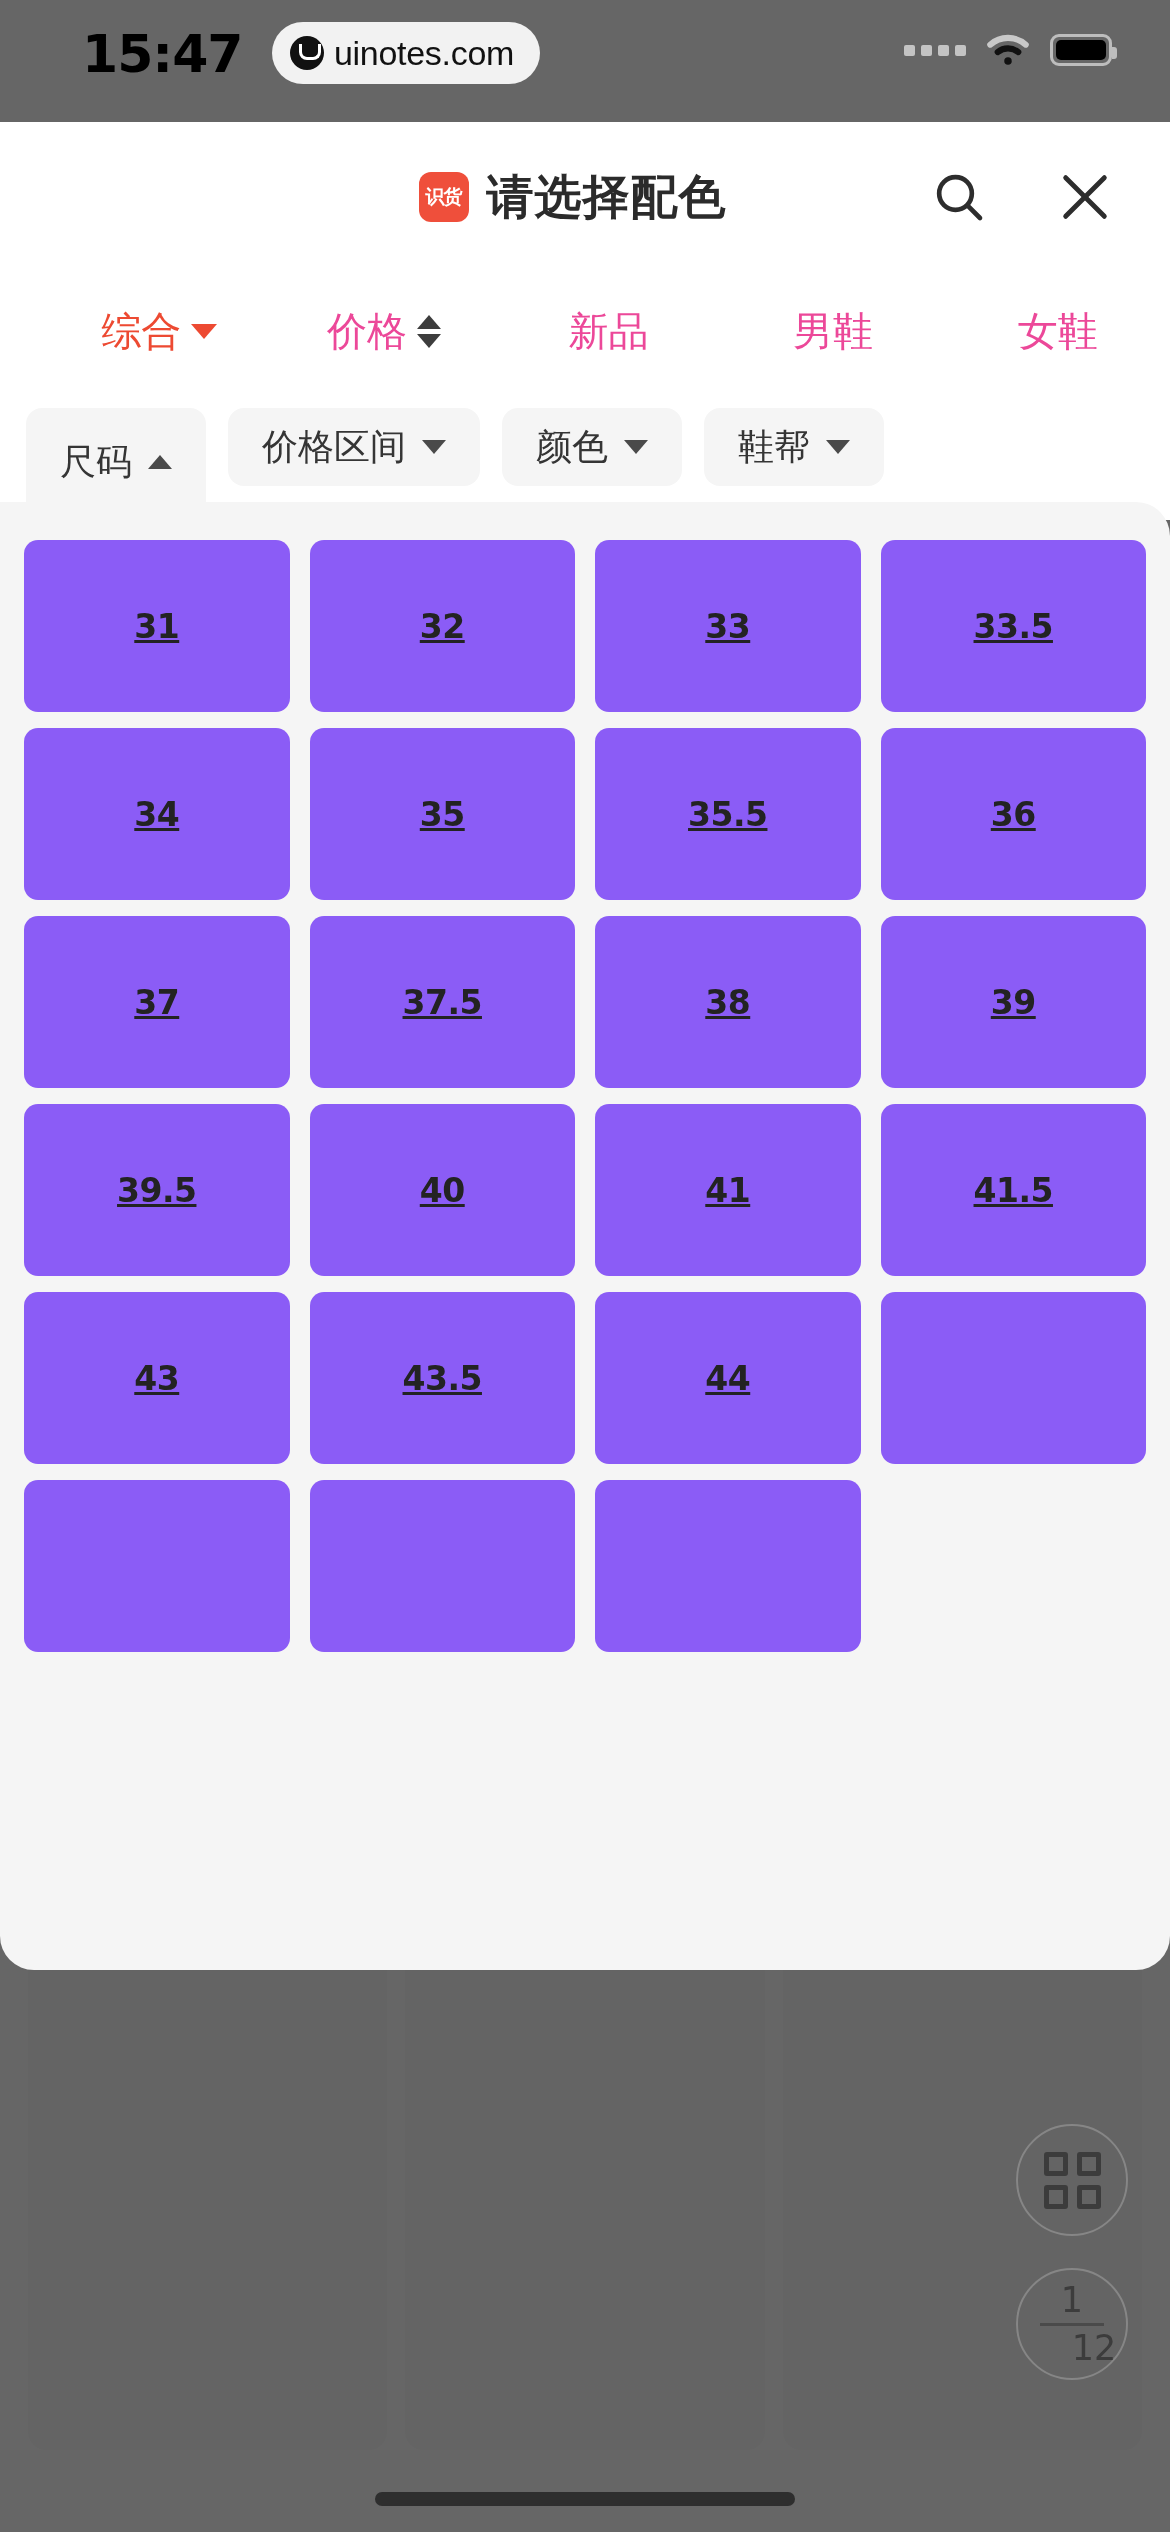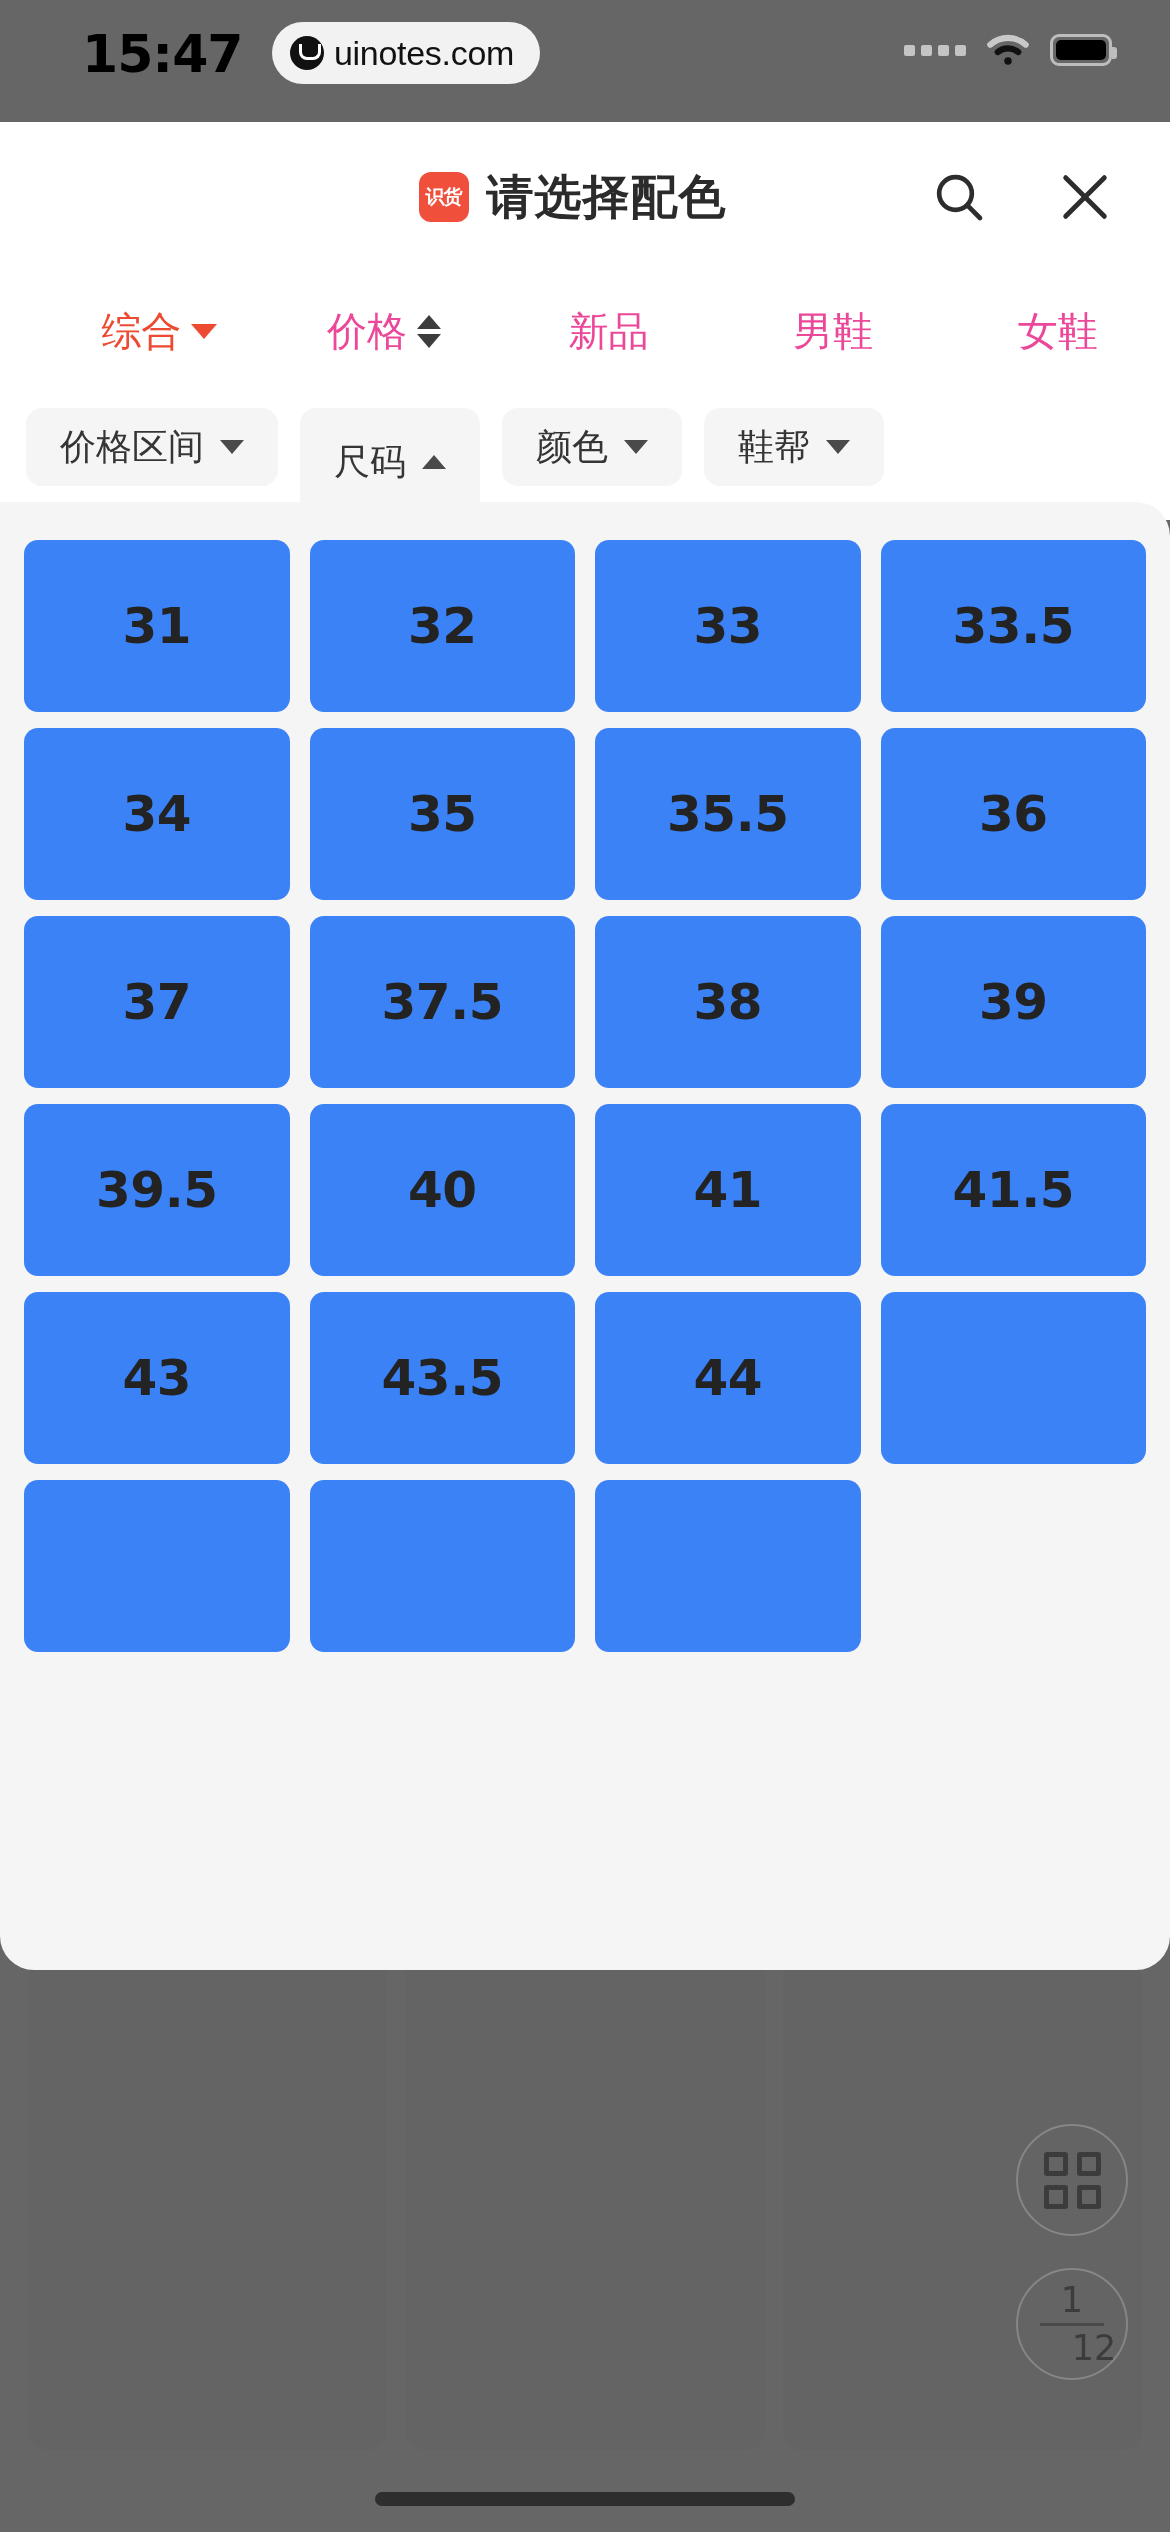--- a/index.html
+++ b/index.html
@@ -192,24 +192,24 @@
   }
 
   
   .sizepanel {
     position:absolute; left:0; top:502px; width:1170px; height:1468px;
     background:#f5f5f5; border-radius:0 34px 34px 34px;
     padding:38px 24px 0 24px; overflow:hidden; pointer-events:auto;
   }
   .sizegrid { display:grid; grid-template-columns:repeat(4,1fr); gap:16px 20px; }
   .sizecell {
-    height:172px; background:#3b82f6; border-radius:14px;
+    height:172px; background:#8b5cf6; border-radius:14px;
     display:flex; align-items:center; justify-content:center;
-    font-size:50px; font-weight:700; color:#232323;
-    font-family:"DejaVu Sans",sans-serif; letter-spacing:-.5px;
+    font-size:33px; font-weight:700; color:#232323;
+    font-family:"DejaVu Sans",sans-serif; letter-spacing:-.5px;text-decoration:underline;
   }
 
   
   .fab {
     position:absolute; width:112px; height:112px; border-radius:50%;
     border:2px solid rgba(255,255,255,.22);
     display:flex; align-items:center; justify-content:center; z-index:36;
   }
   .fab-grid { right:42px; top:2124px; }
   .fab-grid .g { display:grid; grid-template-columns:repeat(2,1fr); gap:9px; }
@@ -341,27 +341,27 @@
     </div>
     <div class="sorttab">
       <span>男鞋</span>
     </div>
     <div class="sorttab">
       <span>女鞋</span>
     </div>
   </div>
 
   <div class="chiprow">
+    <div class="chip active">
+      <span>尺码</span>
+      <span class="cu"></span>
+    </div>
     <div class="chip">
       <span>价格区间</span>
       <span class="cd"></span>
-    </div>
-    <div class="chip active">
-      <span>尺码</span>
-      <span class="cu"></span>
     </div>
     <div class="chip">
       <span>颜色</span>
       <span class="cd"></span>
     </div>
     <div class="chip">
       <span>鞋帮</span>
       <span class="cd"></span>
     </div>
   </div>

